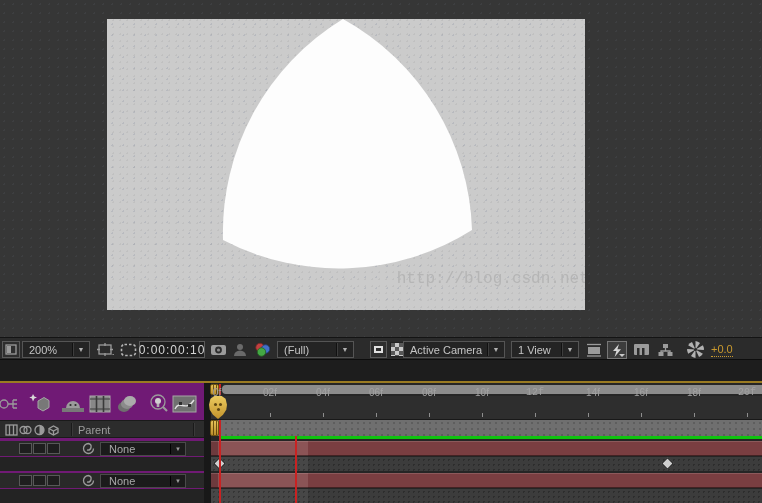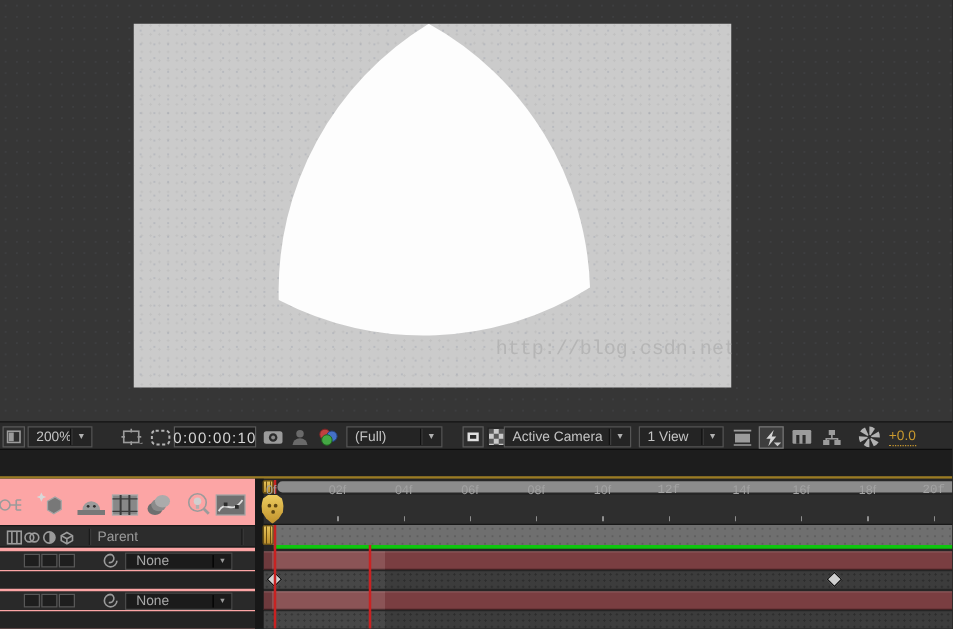--- a/index.html
+++ b/index.html
@@ -42,21 +42,21 @@
     border-right:3px solid transparent;border-top:3px solid #c9c9c9;}
   .exposure-val{color:var(--exposure-text,#c9992e);font-size:11px;
     border-bottom:1px dotted var(--exposure-text,#c9992e);padding-bottom:1px;}
 
   
   .gap-band{position:absolute;left:0;top:360px;width:762px;height:21px;background:#1d1d1d;}
   .gold-border{position:absolute;left:0;top:381px;width:762px;height:2px;background:#9a7b22;}
 
   
   .timeline-panel{position:absolute;left:0;top:383px;width:762px;height:120px;background:#252525;}
-  .tl-left{position:absolute;left:0;top:0;width:204px;height:120px;background:#fca5a5;}
+  .tl-left{position:absolute;left:0;top:0;width:204px;height:120px;background:#701a75;}
   .tl-splitter{position:absolute;left:204px;top:0;width:7px;height:120px;background:#181818;}
 
   .toggle-btn{position:absolute;top:7px;width:27px;height:27px;display:flex;align-items:center;justify-content:center;}
   .hdr-row{position:absolute;left:0;top:37px;width:204px;height:18px;background:#2c2c2c;
     border-top:1px solid #1a1a1a;border-bottom:1px solid #1a1a1a;}
   .hdr-sep{position:absolute;top:2px;width:1px;height:13px;background:#1a1a1a;box-shadow:1px 0 0 #3a3a3a;}
   .parent-label{position:absolute;left:78px;top:3px;font-size:11px;color:#9c9c9c;}
   .mini-ic{position:absolute;top:3px;width:13px;height:12px;}
 
   .lrow{position:absolute;left:0;width:204px;}
@@ -110,21 +110,21 @@
     </div>
   </div>
 
   <div class="toolbar">
     <div class="tb btn" style="left:2px;width:18px;">
       <svg width="12" height="11">
         <rect x="1" y="1" width="10" height="9" class="ln"></rect>
           <rect x="2" y="2" width="4" height="7" class="fl"></rect>
       </svg>
     </div>
-    <div class="tb dd" style="left:22px;width:52px;">
+    <div class="tb dd" style="left:22px;width:68px;">
       <span class="dd-label">200%</span>
       <span class="dd-sep"></span>
       <span class="dd-arrow">▼</span>
     </div>
     <div class="tb" style="left:95px;width:21px;justify-content:center;">
       <svg width="18" height="16">
         <rect x="2" y="3" width="12" height="9" class="ln"></rect>
         <path d="M8 1v3M8 11v3M0 7.5h3M13 7.5h3" class="ln"></path>
         <path d="M14 13l3 0 0-1z" class="fl"></path>
       </svg>

